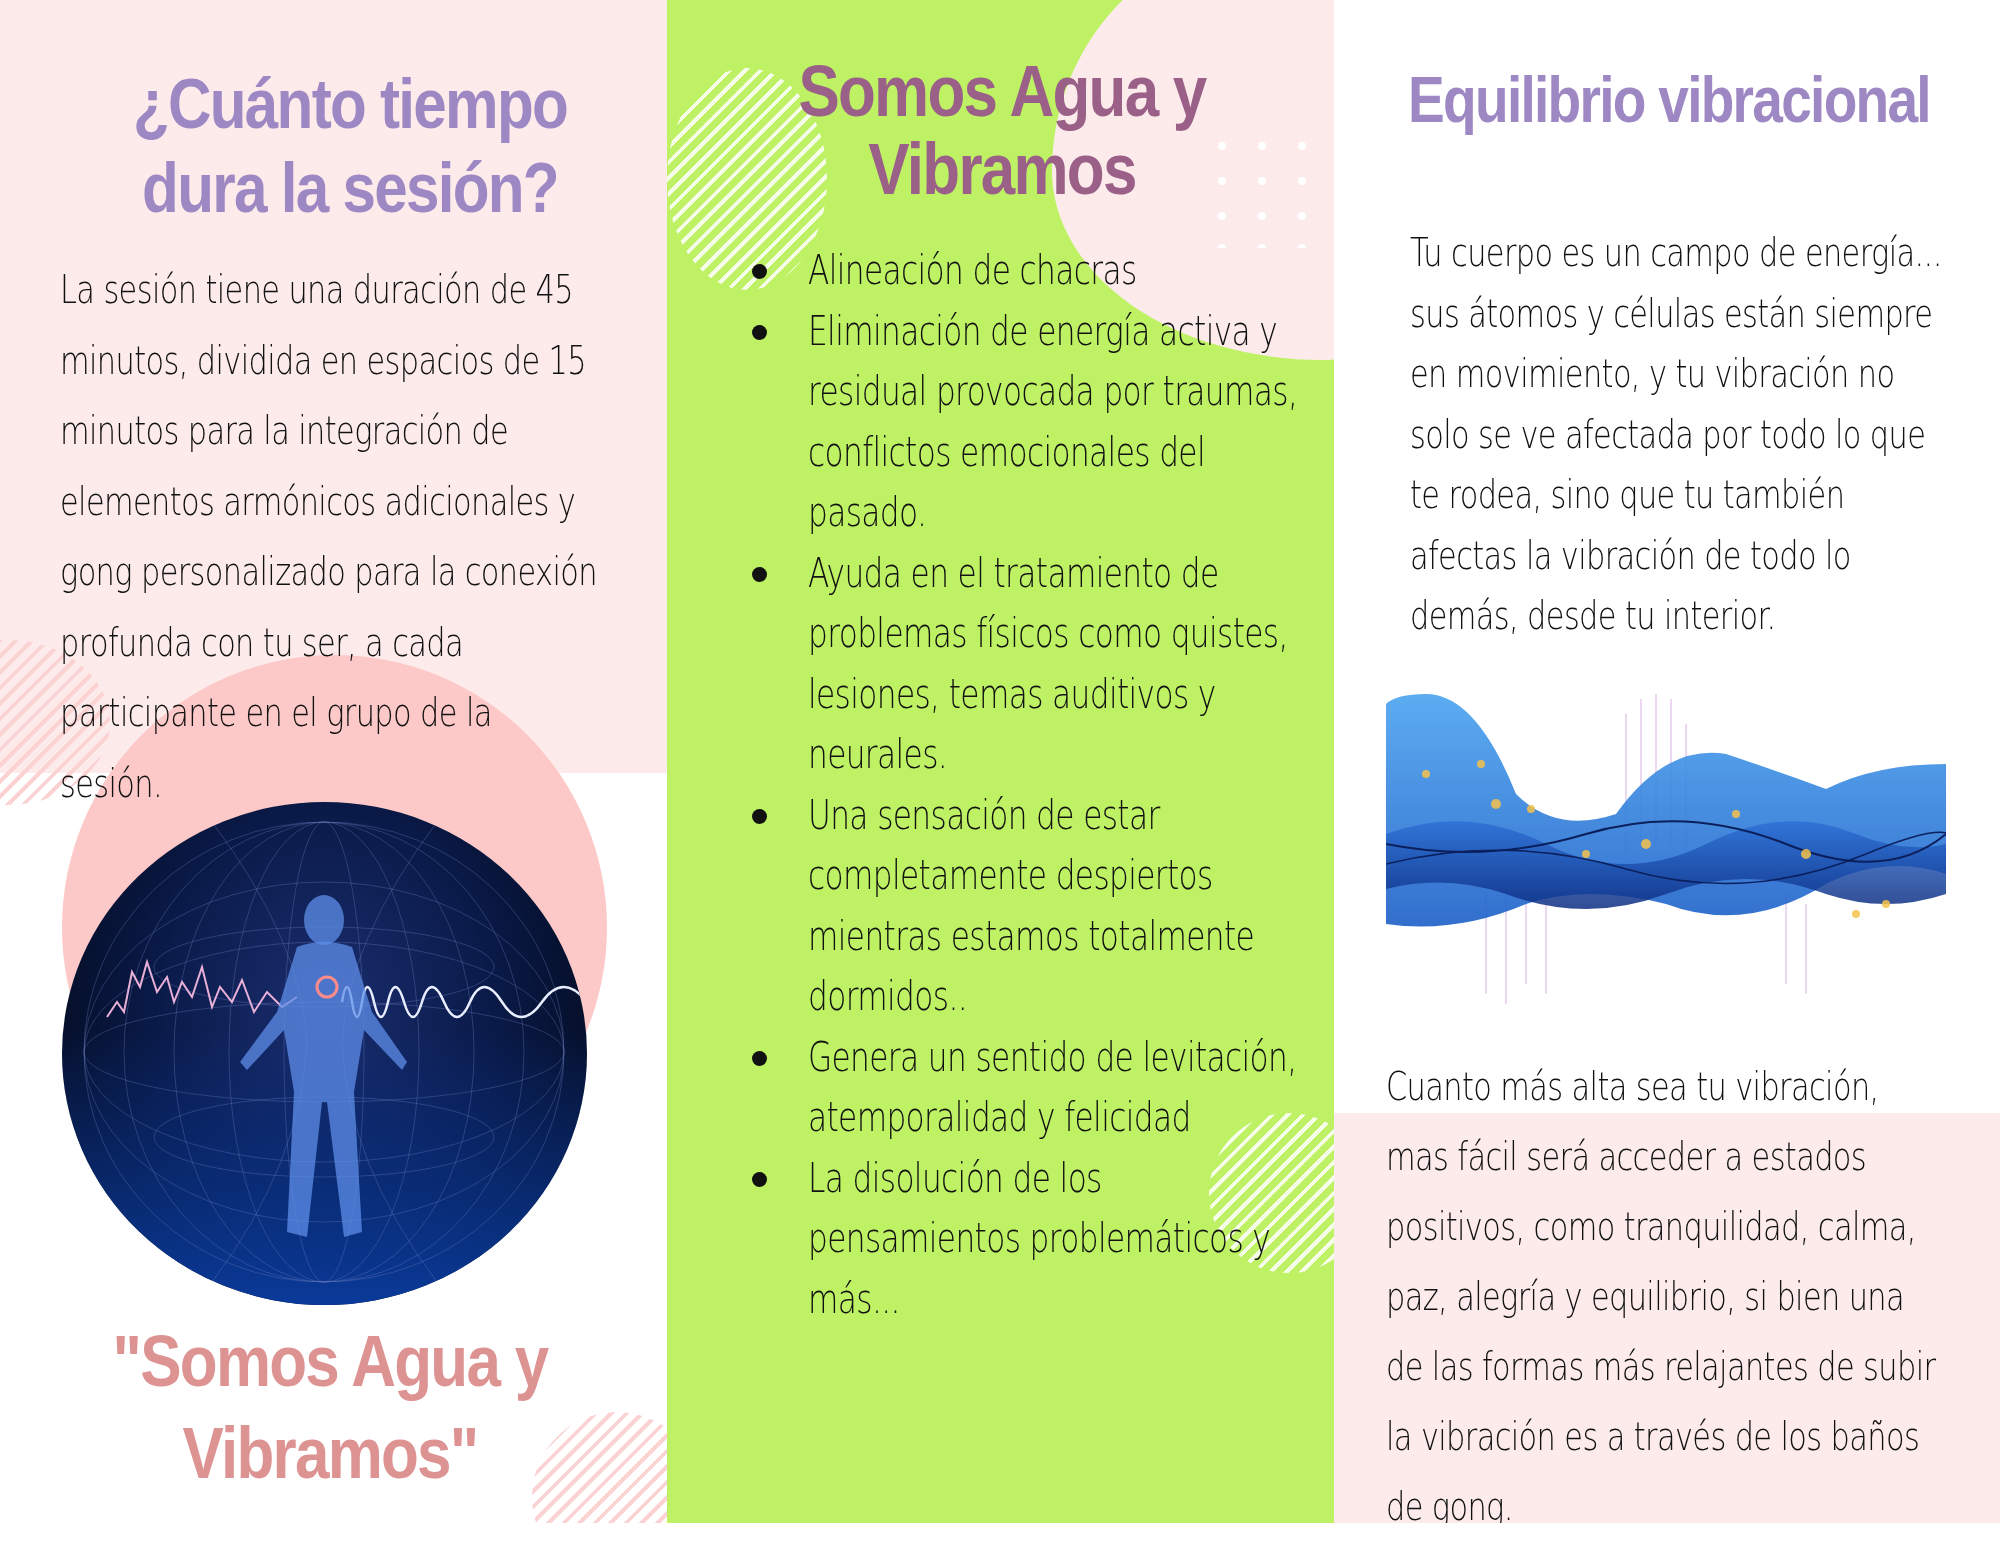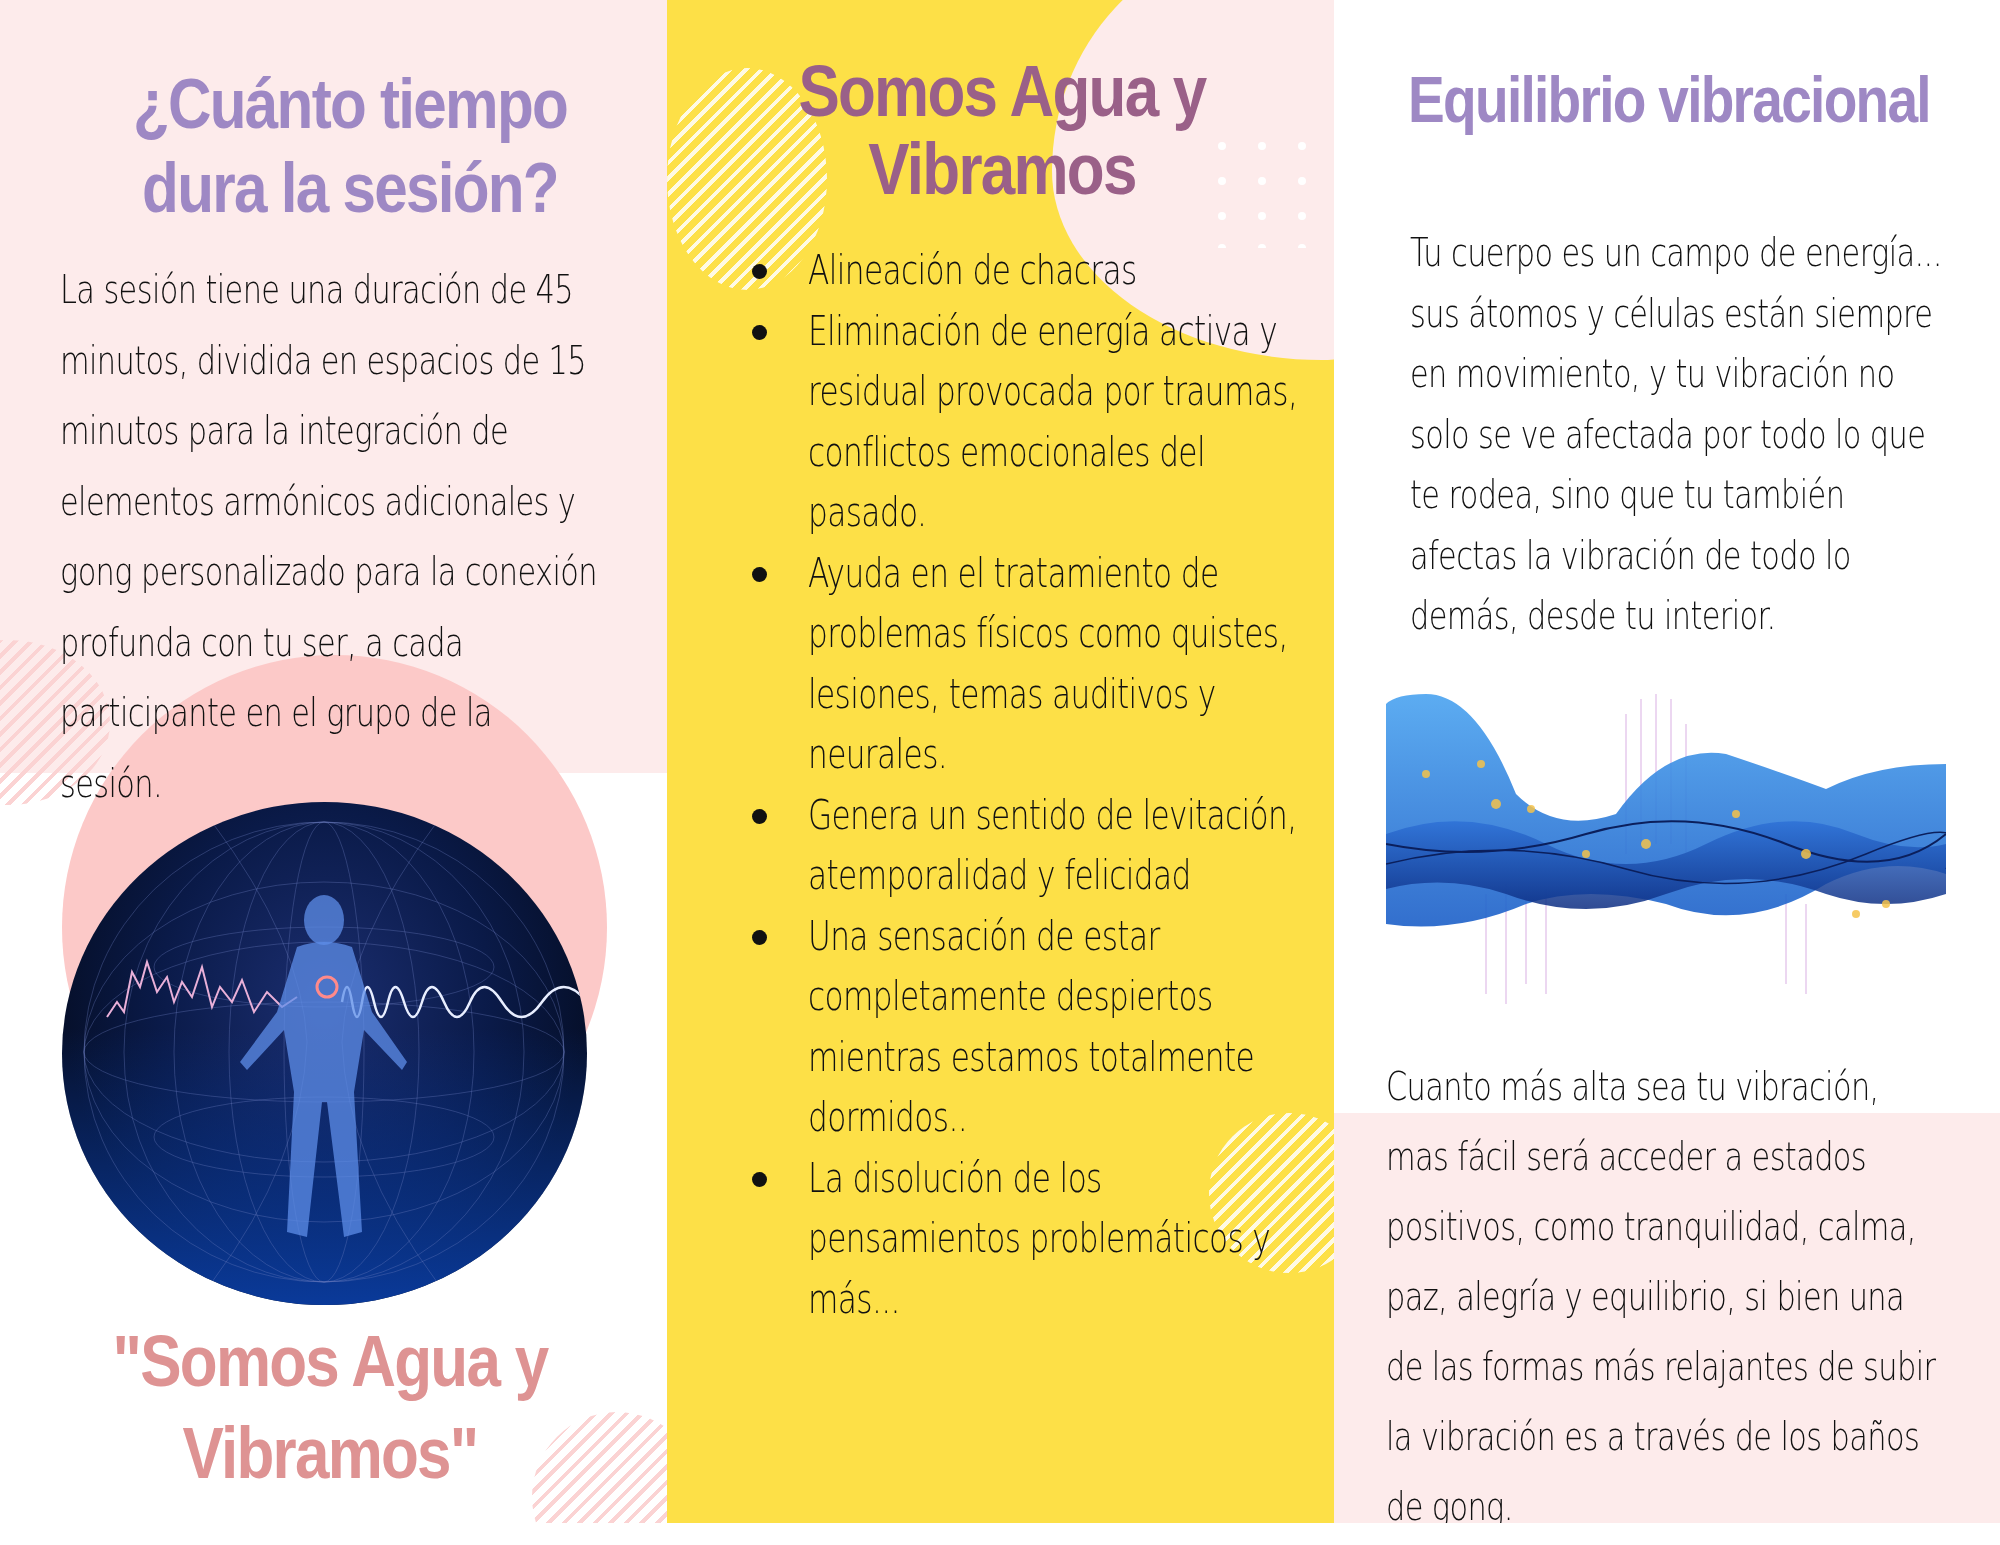--- a/index.html
+++ b/index.html
@@ -1,21 +1,21 @@
 <!DOCTYPE html>
 <html><head>
 <meta charset="utf-8">
 <style>
   * { box-sizing: border-box; margin: 0; padding: 0; }
   html, body { width: 2000px; height: 1545px; overflow: hidden; background: #ffffff; }
   body { position: relative; font-family: "DejaVu Sans", sans-serif; color: #111; }
 
   .panel { position: absolute; top: 0; height: 1523px; overflow: hidden; }
   #panel-left { left: 0; width: 667px; background: #ffffff; }
-  #panel-mid { left: 667px; width: 667px; background: #fde047; }
+  #panel-mid { left: 667px; width: 667px; background: #bef264; }
   #panel-right { left: 1334px; width: 666px; background: #ffffff; }
 
   .bg-block { position: absolute; }
   .hatch {
     position: absolute; border-radius: 50%;
     background: repeating-linear-gradient(135deg, rgba(255,255,255,0.85) 0 4px, transparent 4px 11px);
   }
   .hatch-pink {
     position: absolute; border-radius: 50%;
     background: repeating-linear-gradient(135deg, #FBD3D3 0 4px, transparent 4px 11px);
@@ -142,22 +142,22 @@
     </g>
   </svg>
   <div class="hatch" style="left:542px;top:1113px;width:160px;height:160px;"></div>
 
   <h1 class="heading" id="mid-title">Somos Agua y Vibramos</h1>
 
   <ul id="mid-list">
     <li><span class="bullet"></span><span class="txt">Alineación de chacras</span></li>
     <li><span class="bullet"></span><span class="txt">Eliminación de energía activa y residual provocada por traumas, conflictos emocionales del pasado.</span></li>
     <li><span class="bullet"></span><span class="txt">Ayuda en el tratamiento de problemas físicos como quistes, lesiones, temas auditivos y neurales.</span></li>
+    <li><span class="bullet"></span><span class="txt">Una sensación de estar completamente despiertos mientras estamos totalmente dormidos..</span></li>
     <li><span class="bullet"></span><span class="txt">Genera un  sentido de levitación, atemporalidad y felicidad</span></li>
-    <li><span class="bullet"></span><span class="txt">Una sensación de estar completamente despiertos mientras estamos totalmente dormidos..</span></li>
     <li><span class="bullet"></span><span class="txt">La disolución de los pensamientos problemáticos y más...</span></li>
   </ul>
 </section>
 
 <section class="panel" id="panel-right">
   <div class="bg-block" style="left:0;top:1113px;width:666px;height:432px;background:#FDEBEB;"></div>
 
   <h1 class="heading" id="right-title">Equilibrio vibracional</h1>
 
   <div class="body-text" id="right-body1">

